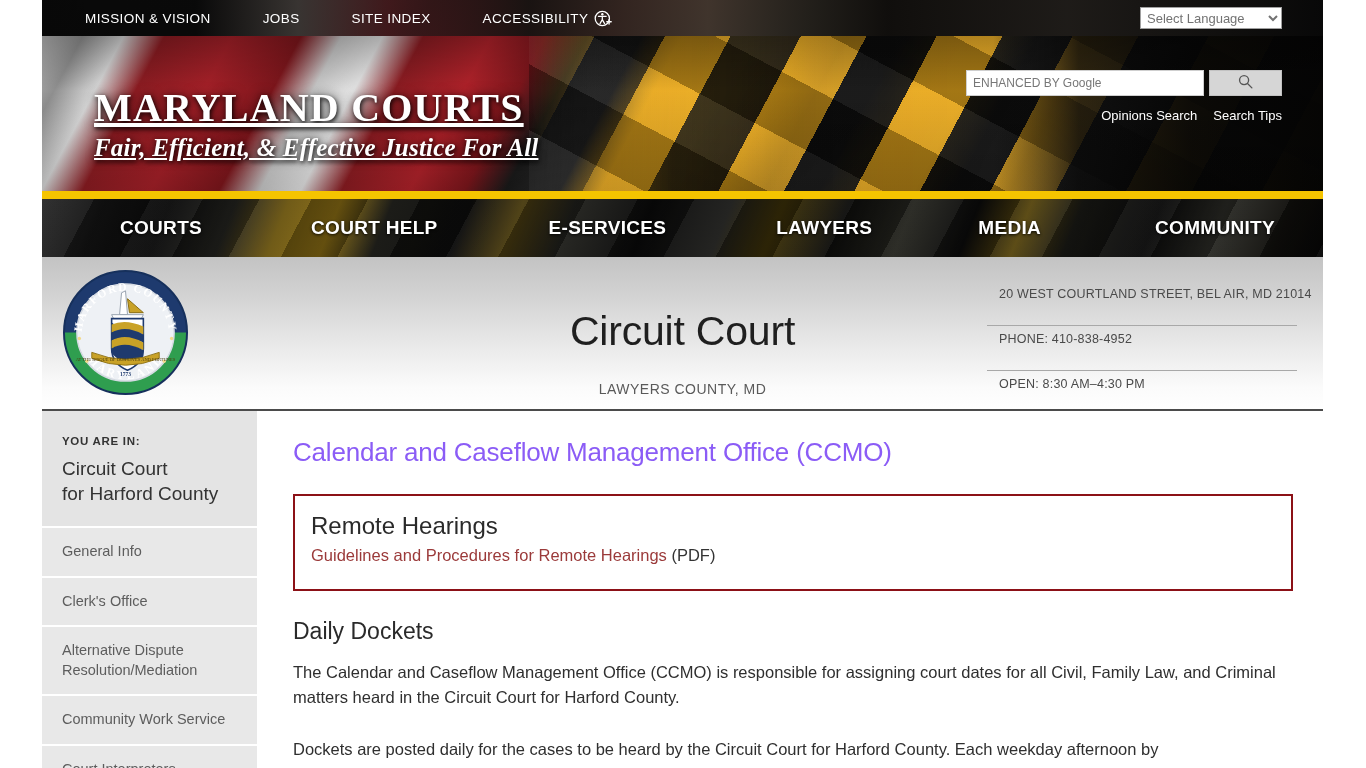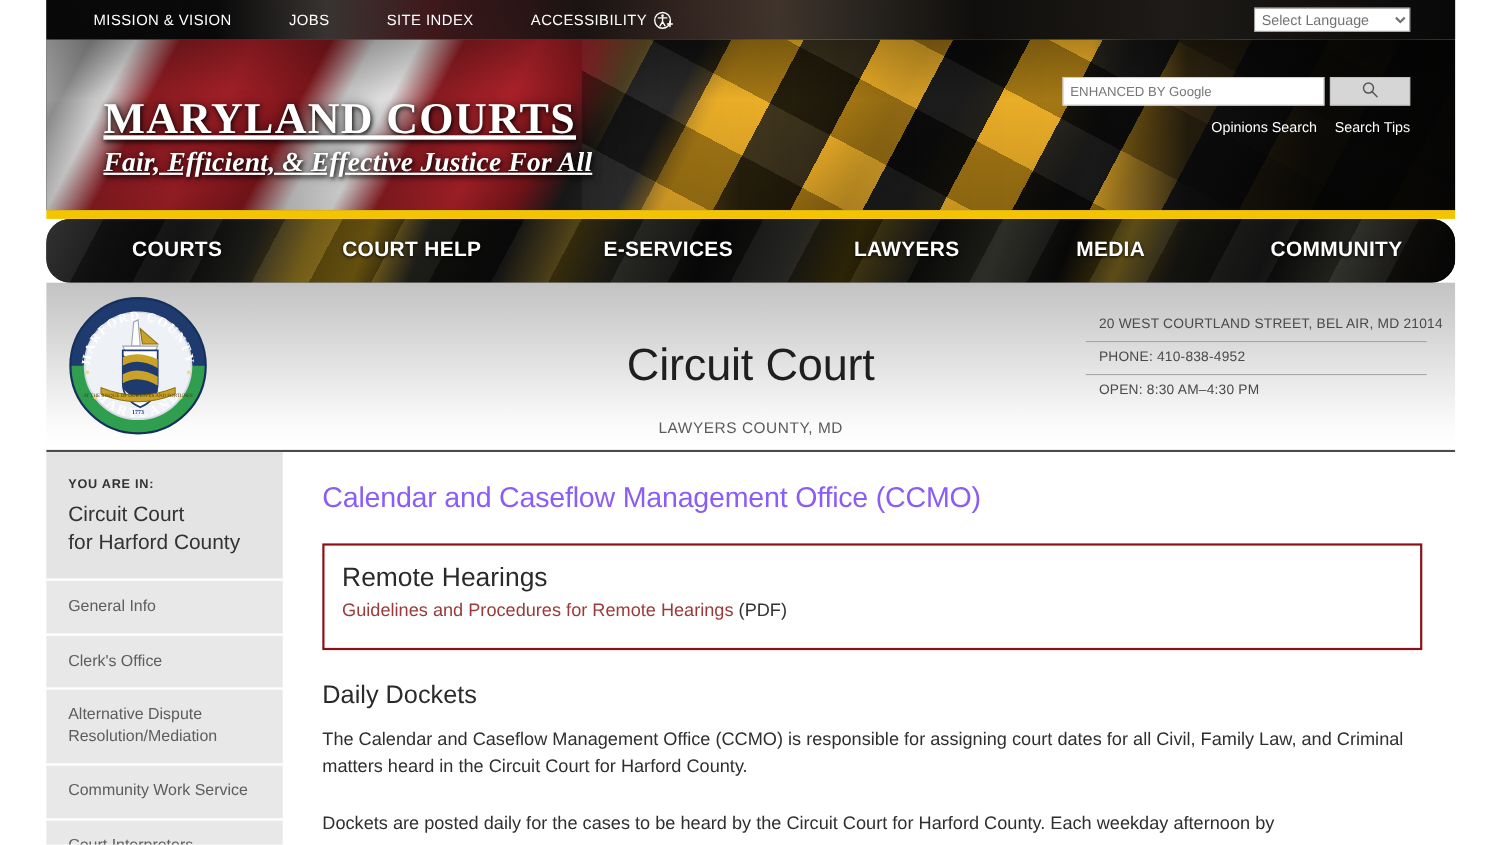--- a/index.html
+++ b/index.html
@@ -241,21 +241,20 @@
     height: 8px;
     background: #f5c400;
   }
 
   
   .mainnav {
     position: relative;
     height: 58px;
     overflow: hidden;
     background: #0d0d0d;
-    border-radius: 22px;
   }
   .mainnav-bg {
     position: absolute;
     inset: 0;
     background:
       linear-gradient(112deg,
         #2a2a2a 0%, #141414 5%,
         #0b0b0b 10%, #242420 15%,
         #6b5510 19%, #8a6d14 23%,
         #141410 27%, #0c0c0c 33%,
@@ -338,21 +337,21 @@
   .court-meta {
     position: absolute;
     right: 26px;
     top: 24px;
     width: 310px;
   }
   .meta-row {
     font-size: 12.5px;
     color: #4a4a4a;
     letter-spacing: 0.2px;
-    padding: 6px 0 9px 12px;
+    padding: 6px 0 24px 12px;
     border-bottom: 1px solid #a8a8a8;
     white-space: nowrap;
   }
   .meta-row.last { border-bottom: none; }
 
   
   .body-area {
     position: relative;
     display: flex;
     align-items: flex-start;

